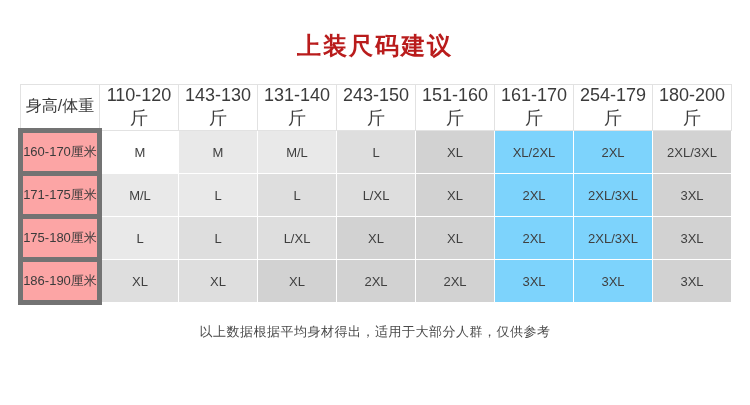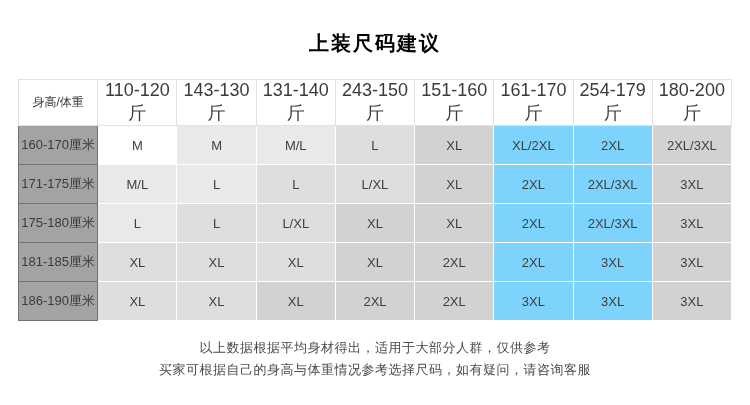--- a/index.html
+++ b/index.html
@@ -15,23 +15,23 @@
     overflow: hidden;
   }
   .page {
     width: 750px;
     height: 405px;
     position: relative;
     box-sizing: border-box;
   }
   .title {
     text-align: center;
-    font-size: 20px;
+    font-size: 24px;
     font-weight: 700;
-    color: #000000;
+    color: #b91c1c;
     letter-spacing: 2px;
     padding-top: 30px;
     padding-bottom: 22px;
   }
   .table-wrap {
     padding: 0 18px;
   }
   table.size-table {
     width: 714px;
     border-collapse: collapse;
@@ -52,25 +52,25 @@
     border-bottom: 1px solid #e2e2e2;
     border-left: 1px solid #e2e2e2;
     border-right: 1px solid #e2e2e2;
     border-top: 1px solid #e2e2e2;
     font-size: 18px;
     color: #3b3b3b;
     height: 36px;
   }
   table.size-table thead th.corner {
     border-left: 1px solid #e2e2e2;
-    font-size: 12px;
+    font-size: 16px;
   }
   table.size-table tbody th.rowhead {
-    background: #a3a3a3;
-    border: 1px solid #737373;
+    background: #fca5a5;
+    border: 5px solid #737373;
     font-size: 13px;
     color: #3b3b3b;
     text-align: center;
   }
   
   .s0 { background: #ffffff; }
   .s1 { background: #e9e9e9; }
   .s2 { background: #dedede; }
   .s3 { background: #d2d2d2; }
   .s4 { background: #7dd3fc; }
@@ -137,43 +137,31 @@
           <td class="s1">L</td>
           <td class="s2">L</td>
           <td class="s2">L/XL</td>
           <td class="s3">XL</td>
           <td class="s3">XL</td>
           <td class="s4">2XL</td>
           <td class="s4">2XL/3XL</td>
           <td class="s3">3XL</td>
         </tr>
         <tr>
-          <th class="rowhead">181-185厘米</th>
-          <td class="s2">XL</td>
-          <td class="s2">XL</td>
-          <td class="s2">XL</td>
-          <td class="s3">XL</td>
-          <td class="s3">2XL</td>
-          <td class="s4">2XL</td>
-          <td class="s4">3XL</td>
-          <td class="s3">3XL</td>
-        </tr>
-        <tr>
           <th class="rowhead">186-190厘米</th>
           <td class="s2">XL</td>
           <td class="s2">XL</td>
           <td class="s3">XL</td>
           <td class="s3">2XL</td>
           <td class="s3">2XL</td>
           <td class="s4">3XL</td>
           <td class="s4">3XL</td>
           <td class="s3">3XL</td>
         </tr>
       </tbody>
     </table>
   </div>
 
   <div class="footnotes">
     <p>以上数据根据平均身材得出，适用于大部分人群，仅供参考</p>
-    <p>买家可根据自己的身高与体重情况参考选择尺码，如有疑问，请咨询客服</p>
   </div>
 
 </div>
 
 </body></html>

